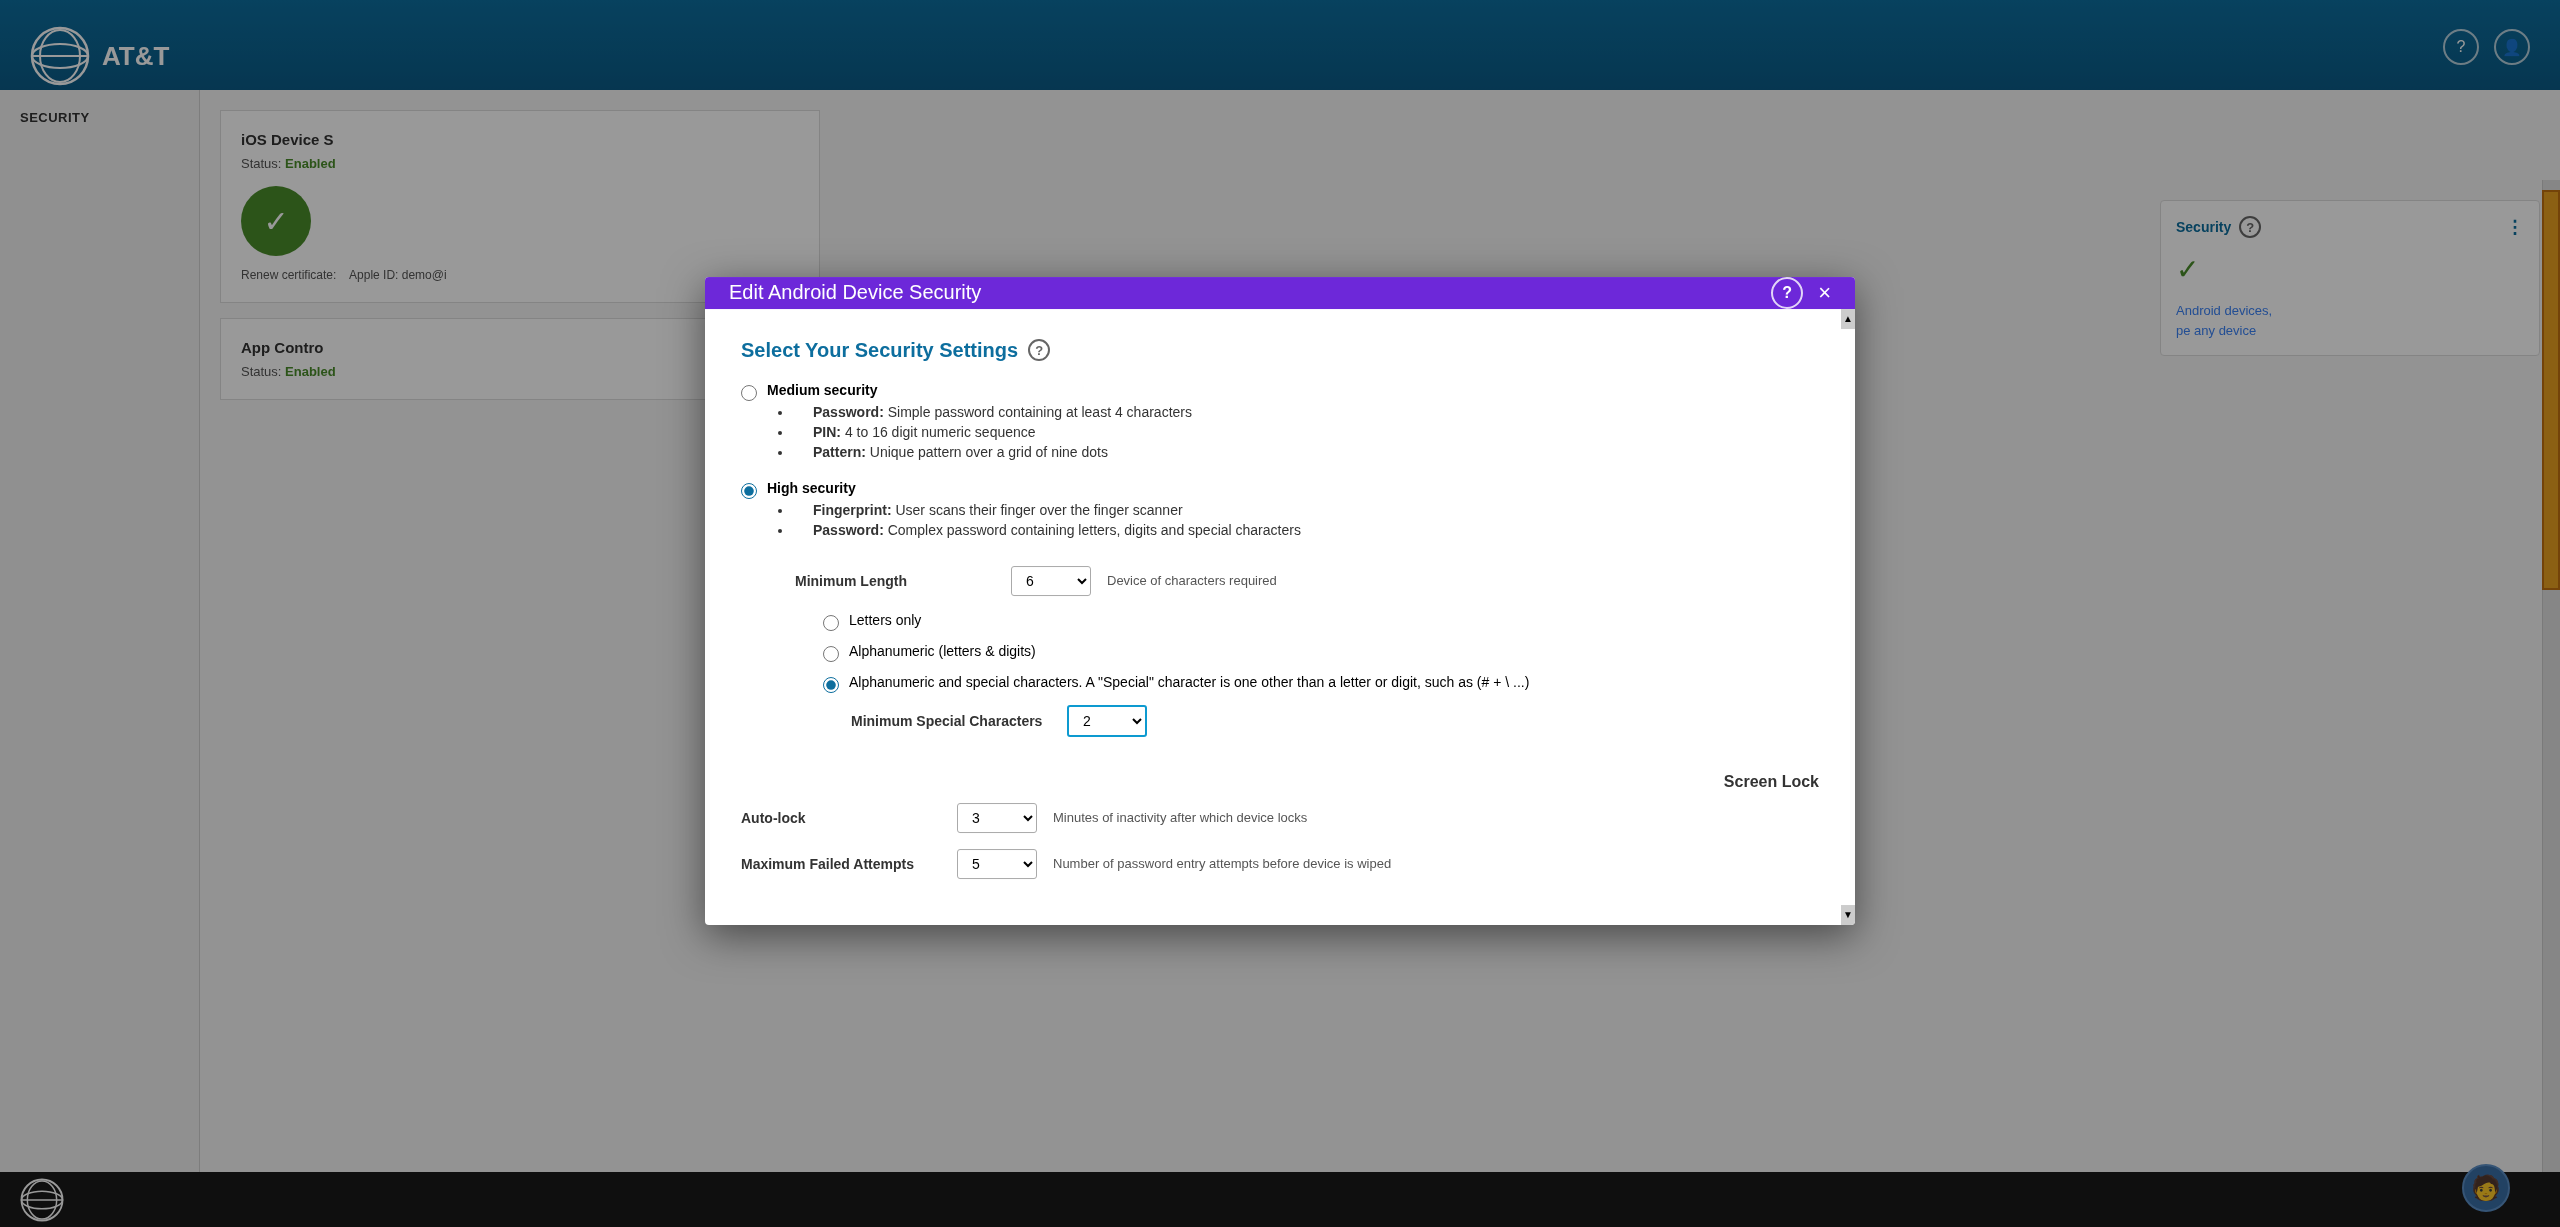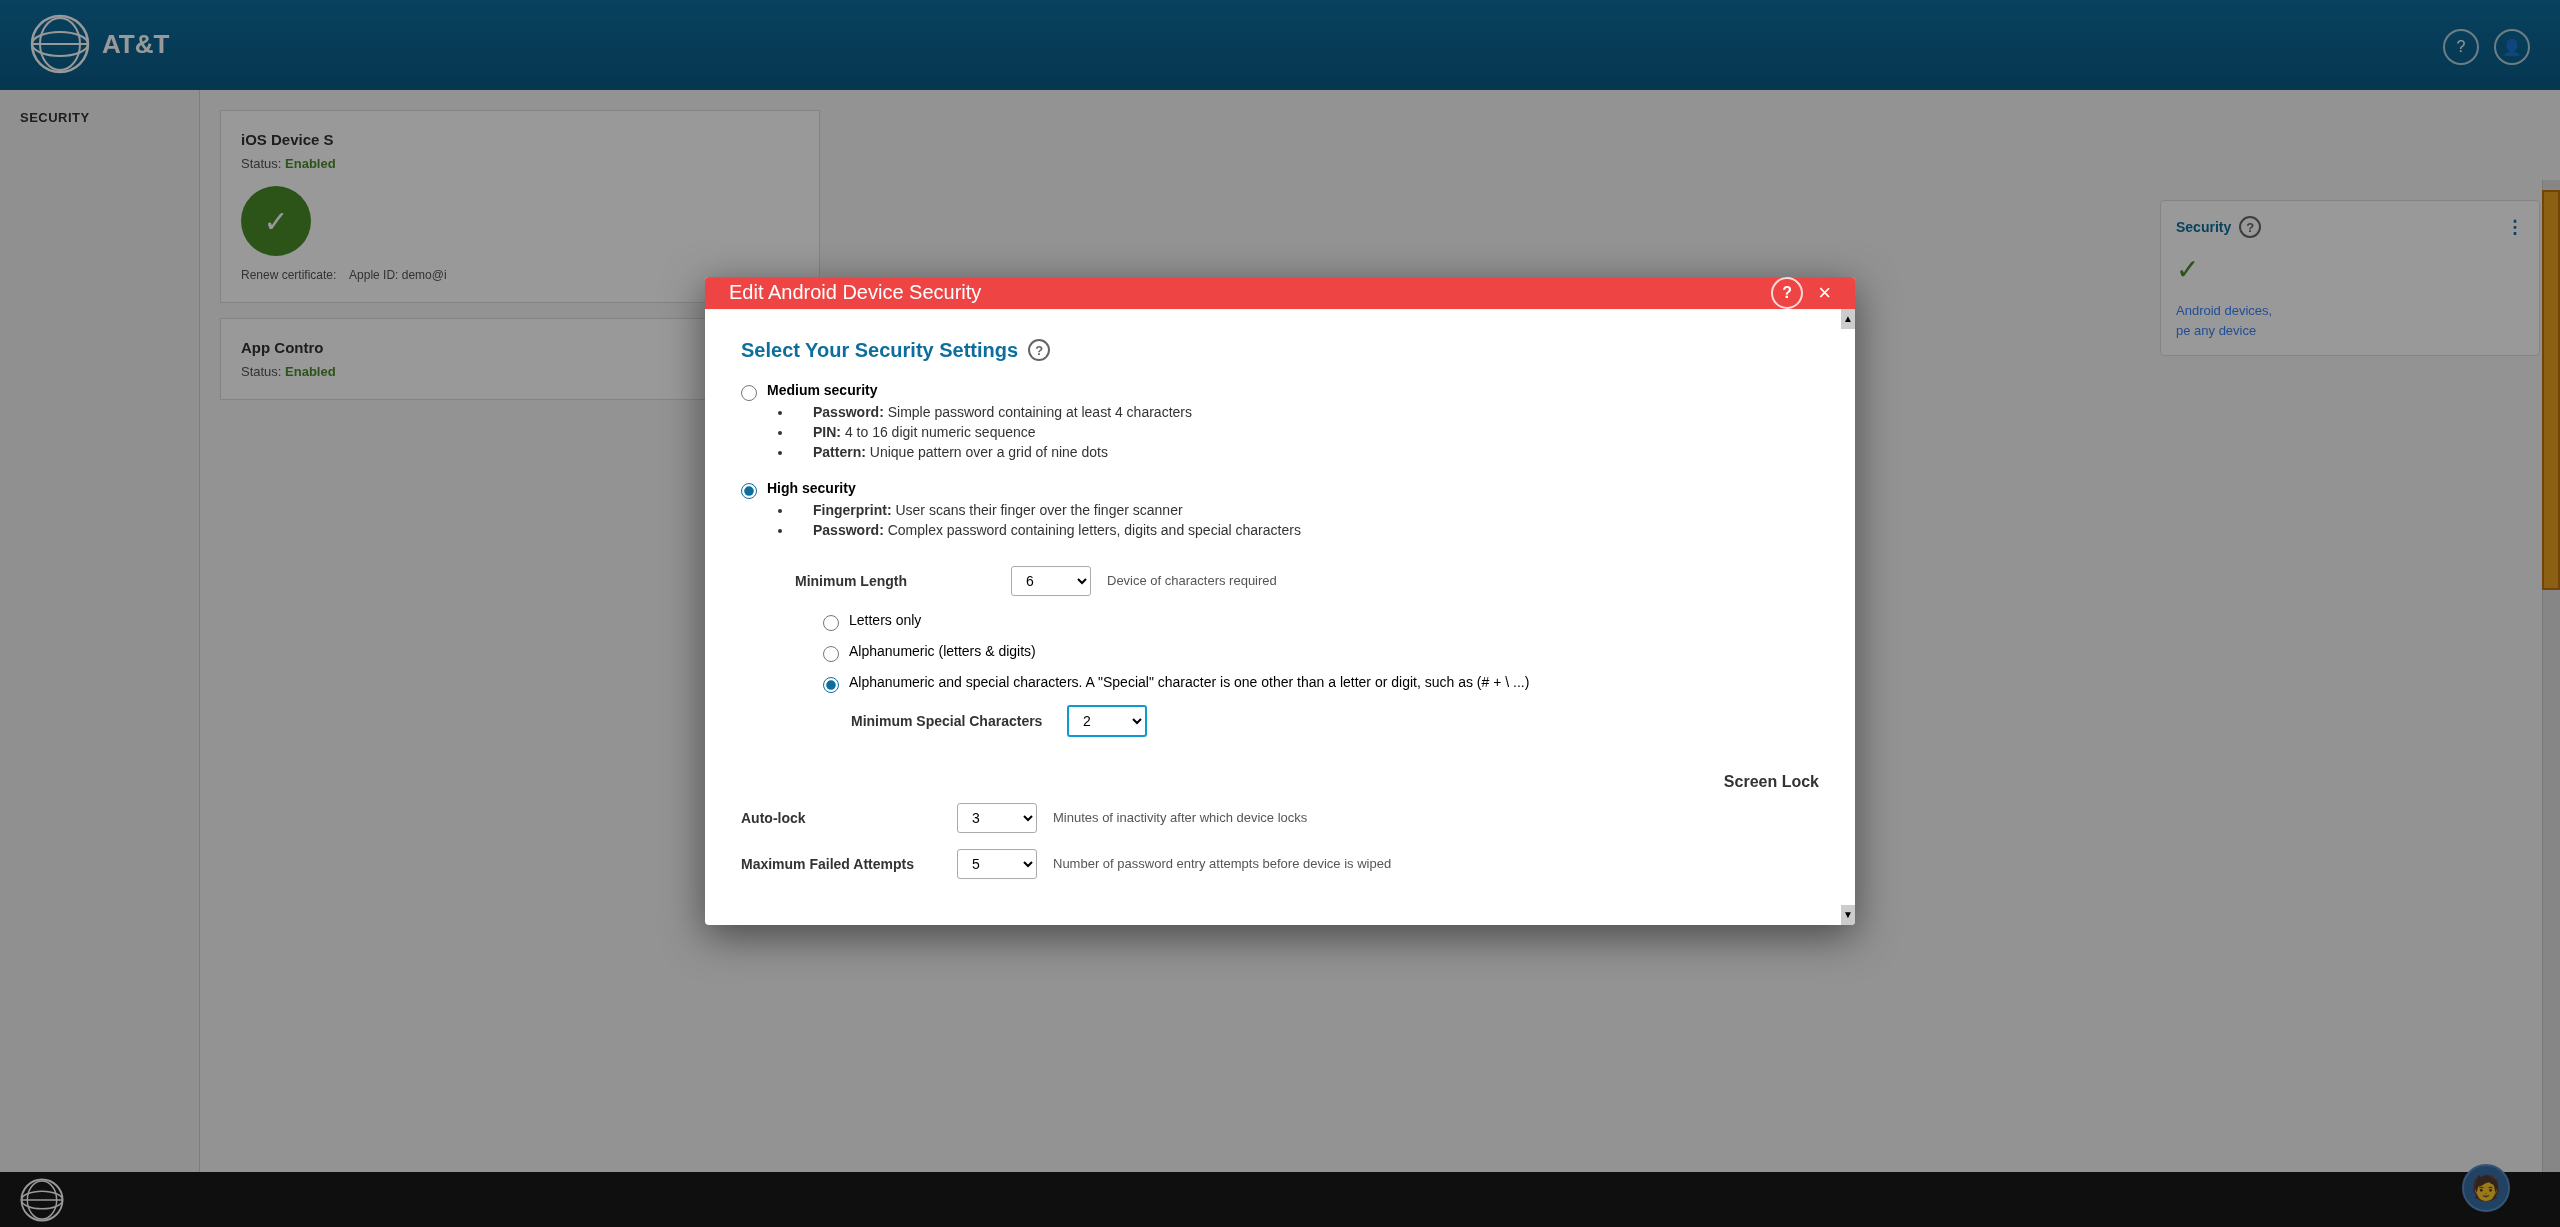--- a/index.html
+++ b/index.html
@@ -19,22 +19,22 @@
       top: 0; left: 0; right: 0; bottom: 0;
       background: #e8e8e8;
     }
 
     .app-header {
       position: absolute;
       top: 0; left: 0; right: 0;
       height: 94px;
       background: linear-gradient(180deg, #0d6e9e 0%, #0a5a85 100%);
       display: flex;
-      align-items: flex-start;
-      padding: 14px 30px;
+      align-items: flex-end;
+      padding: 8px 30px;
     }
 
     .att-logo {
       display: flex;
       align-items: center;
       gap: 12px;
     }
 
     .att-logo-icon {
       width: 60px;
@@ -228,21 +228,21 @@
       transform: translate(-50%, -52%);
       width: 1150px;
       background: white;
       border-radius: 4px;
       overflow: hidden;
       box-shadow: 0 10px 40px rgba(0,0,0,0.5);
       z-index: 101;
     }
 
     .modal-header {
-      background: #ef4444;
+      background: #6d28d9;
       padding: 0 24px;
       display: flex;
       align-items: center;
       justify-content: space-between;
     }
 
     .modal-title {
       color: white;
       font-size: 20px;
       font-weight: 500;

